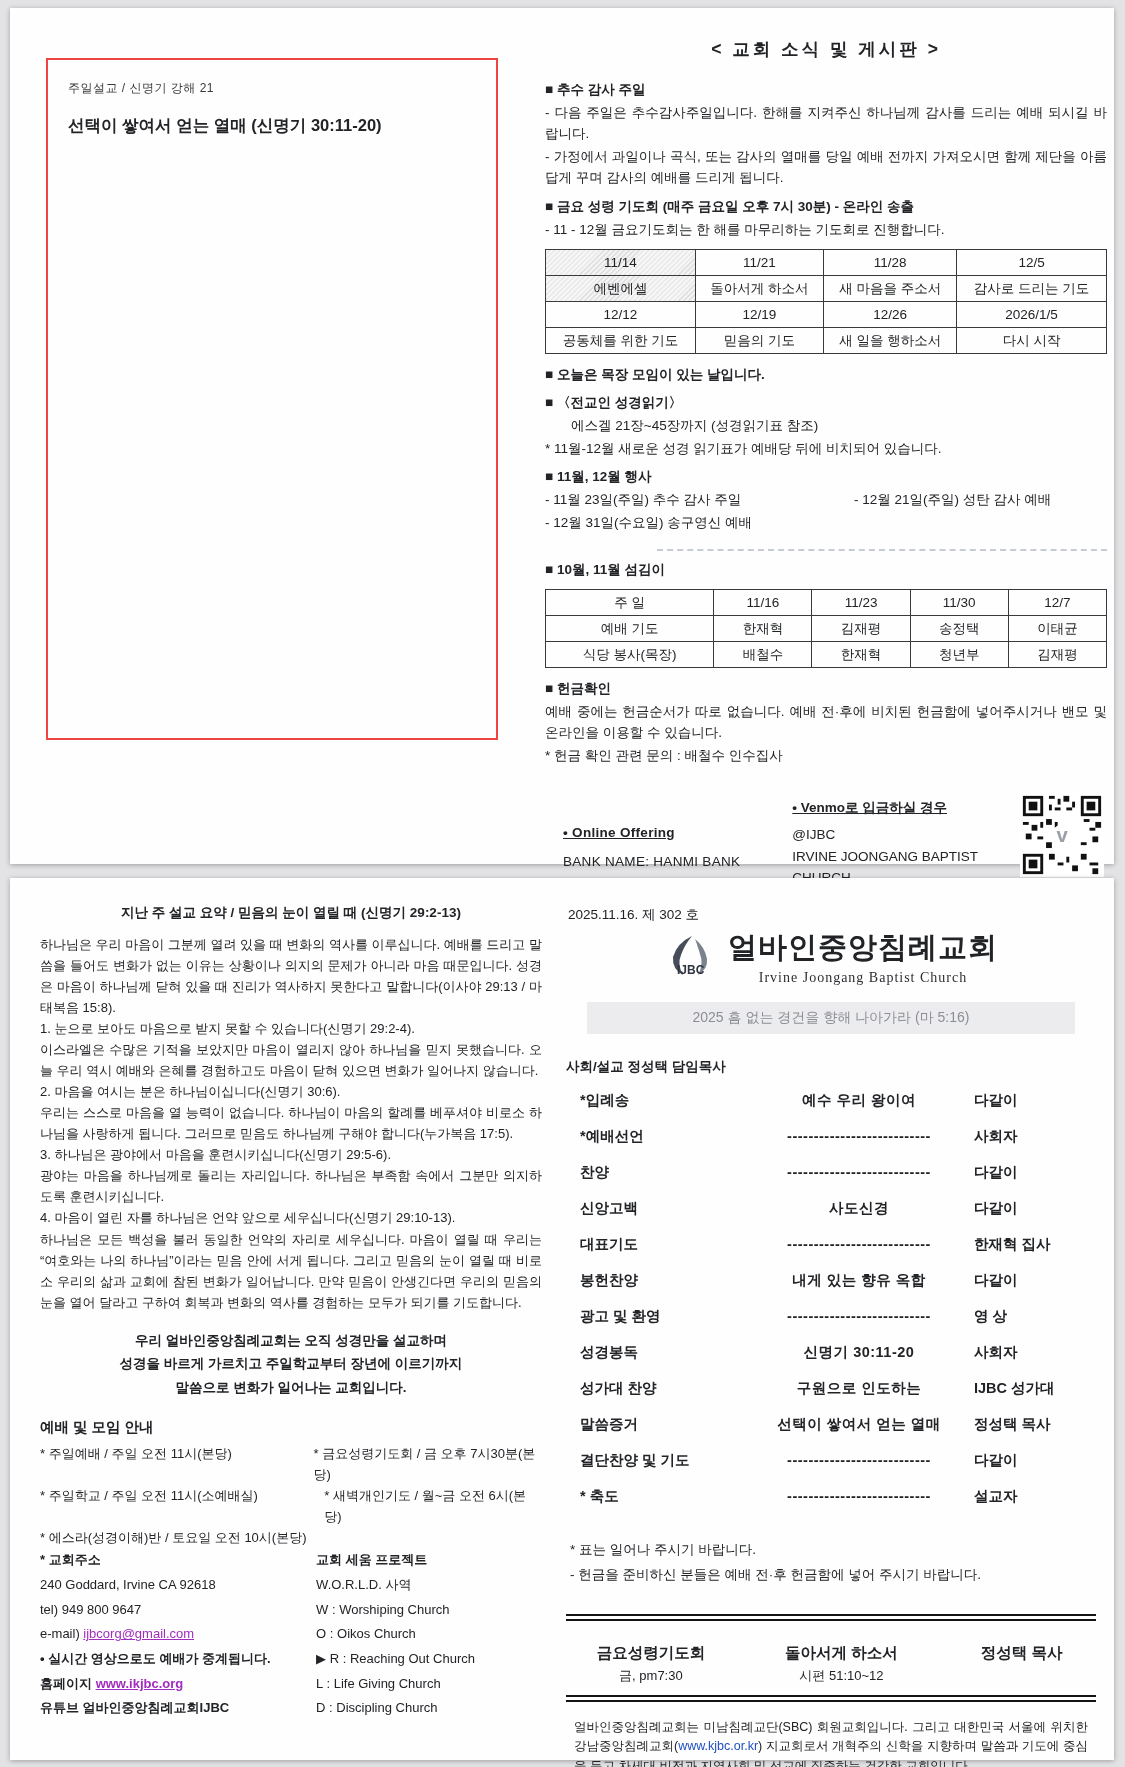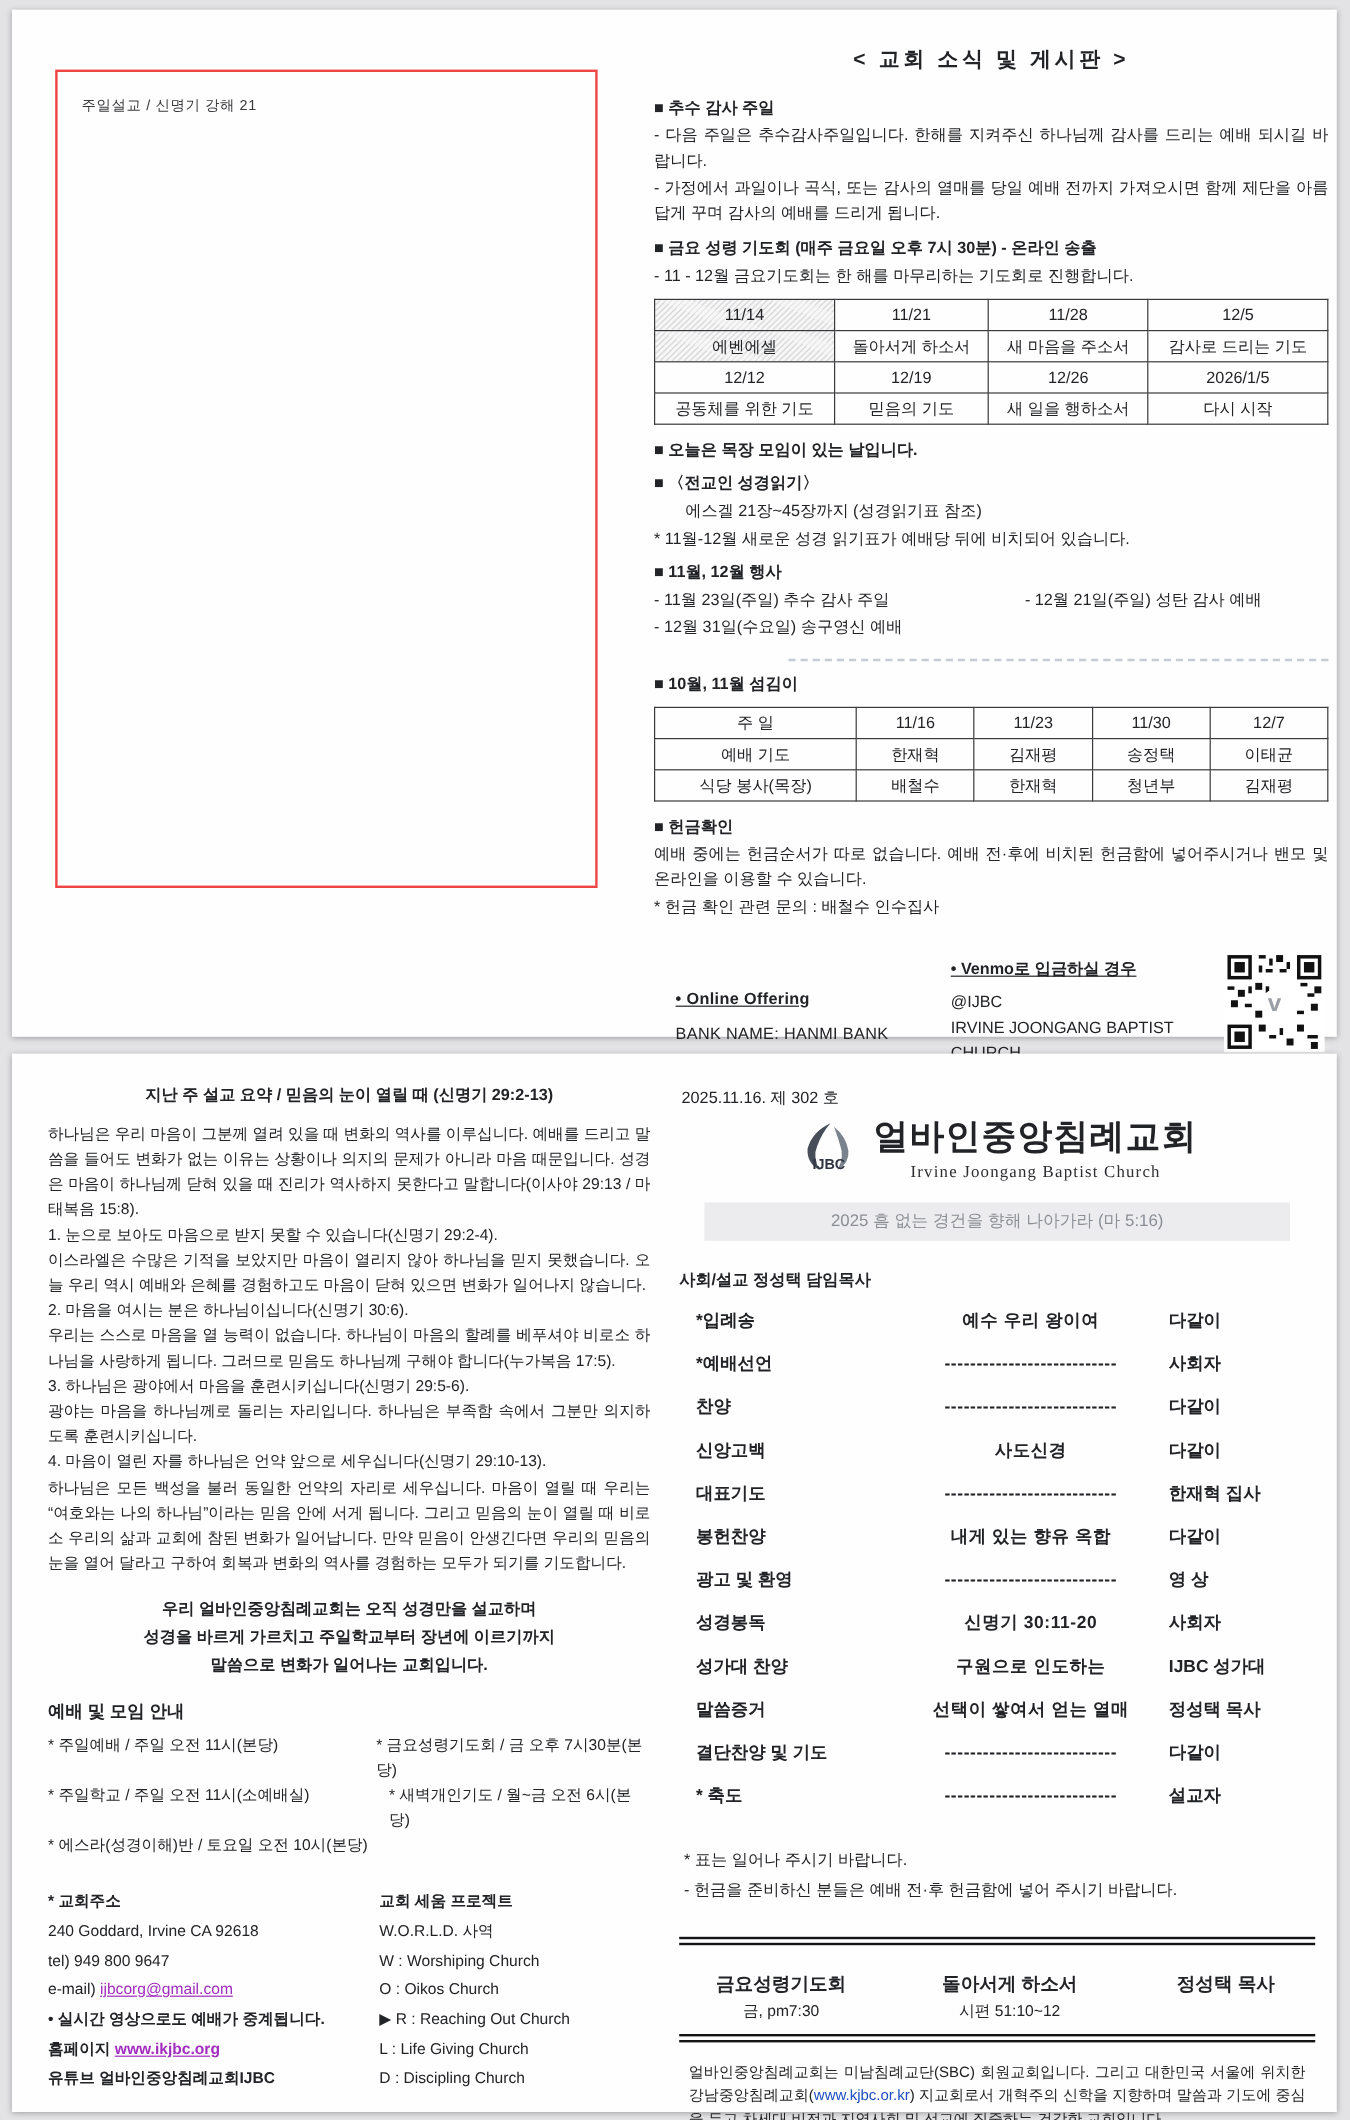--- a/index.html
+++ b/index.html
@@ -41,21 +41,21 @@
   .qr-box{width:16%;text-align:center;padding-top:2px;}
   .qr-label{font-size:12px;font-weight:bold;font-style:italic;margin-top:1px;}
 
   
   .sum-col{position:absolute;left:30px;top:24px;width:502px;font-size:13px;line-height:1.62;text-align:justify;}
   .sum-head{text-align:center;font-weight:bold;font-size:13.5px;margin-bottom:10px;}
   .statement{margin-top:16px;text-align:center;font-weight:bold;font-size:13.5px;line-height:1.75;}
   .winfo-head{font-weight:bold;font-size:14.5px;margin-top:16px;margin-bottom:4px;text-align:left;}
   .winfo-row{display:flex;text-align:left;}
   .winfo-row .wl{width:57%;}
-  .addr-wrap{display:flex;margin-top:24px;text-align:left;}
+  .addr-wrap{display:flex;text-align:left;}
   .addr-col{width:55%;line-height:1.9;}
   .proj-col{width:45%;line-height:1.9;}
   .bold{font-weight:bold;}
   a.maglink{color:#a12cbe;text-decoration:underline;cursor:pointer;}
   a.bluelink{color:#1f4fc0;cursor:pointer;}
 
   .order-col{position:absolute;left:556px;top:28px;width:530px;}
   .issue{font-size:13.5px;margin-left:2px;}
   .masthead{display:flex;justify-content:center;align-items:center;margin-top:4px;}
   .mast-text{text-align:center;margin-left:8px;}
@@ -76,20 +76,21 @@
   .fb-sub{font-size:13px;margin-top:3px;}
   .p2-footer{margin-top:16px;font-size:12.5px;line-height:1.55;text-align:justify;padding:0 8px;color:#222;}
 </style>
 </head>
 <body>
 
 <div class="page" id="page1">
 
   <div class="note-box">
     <div class="note-head">주일설교 / 신명기 강해 21</div>
+    <div class="note-title">선택이 쌓여서 얻는 열매 (신명기 30:11-20)</div>
   </div>
 
   <div class="news-col">
     <div class="news-title">&lt; 교회 소식 및 게시판 &gt;</div>
 
     <div class="b-head">■ 추수 감사 주일</div>
     <div class="b-line">- 다음 주일은 추수감사주일입니다. 한해를 지켜주신 하나님께 감사를 드리는 예배 되시길 바랍니다.</div>
     <div class="b-line">- 가정에서 과일이나 곡식, 또는 감사의 열매를 당일 예배 전까지 가져오시면 함께 제단을 아름답게 꾸며 감사의 예배를 드리게 됩니다.</div>
 
     <div class="b-head">■ 금요 성령 기도회 (매주 금요일 오후 7시 30분) - 온라인 송출</div>

